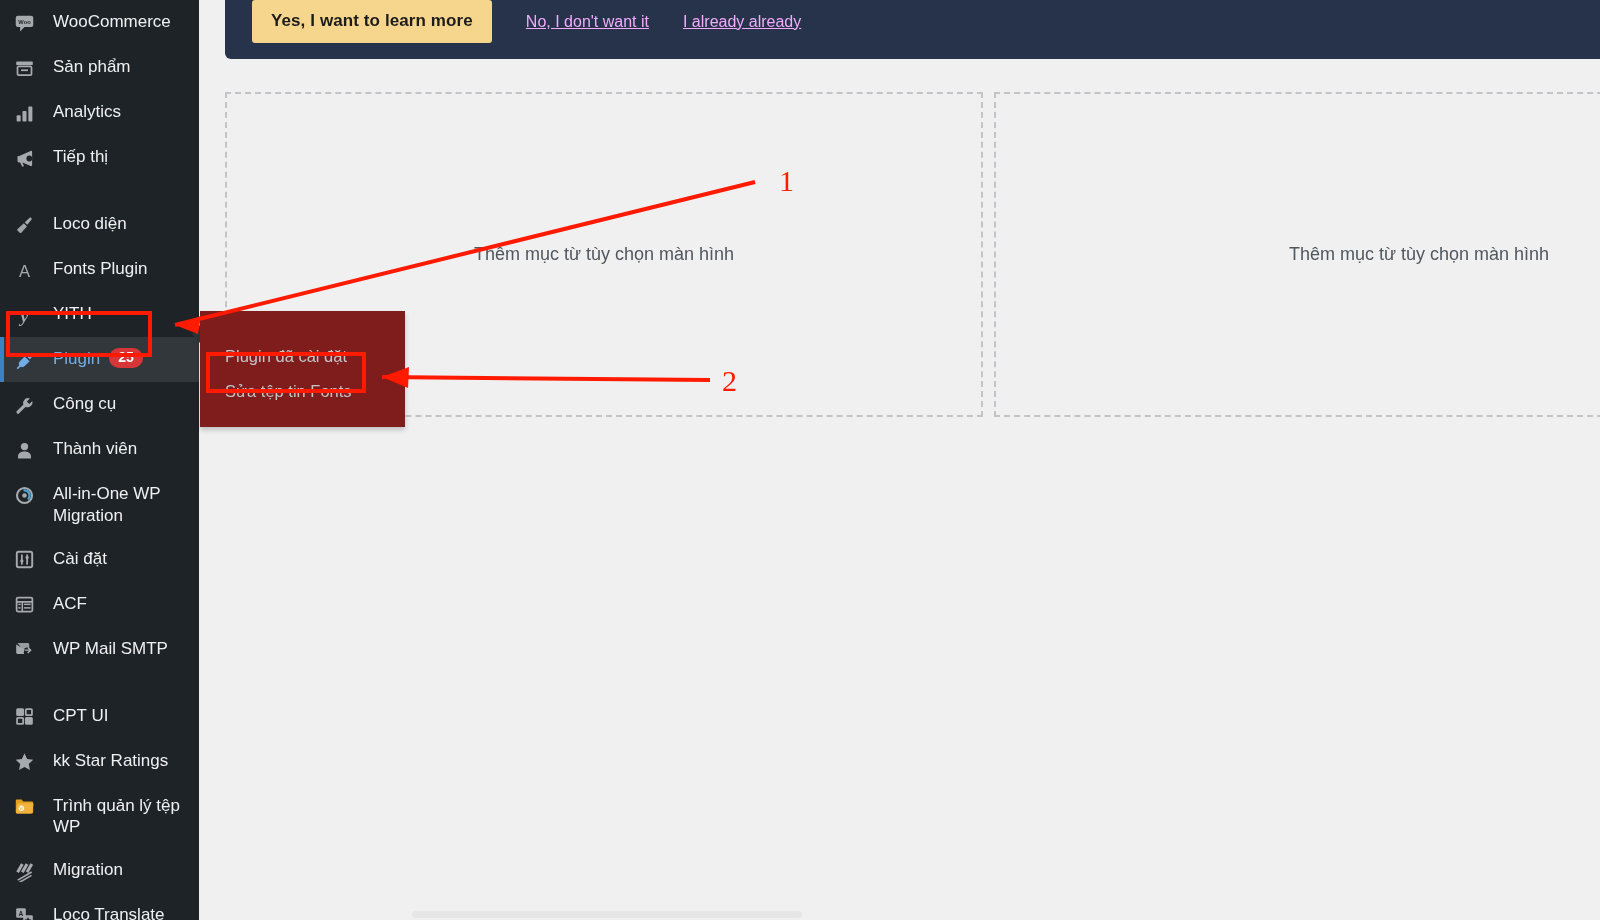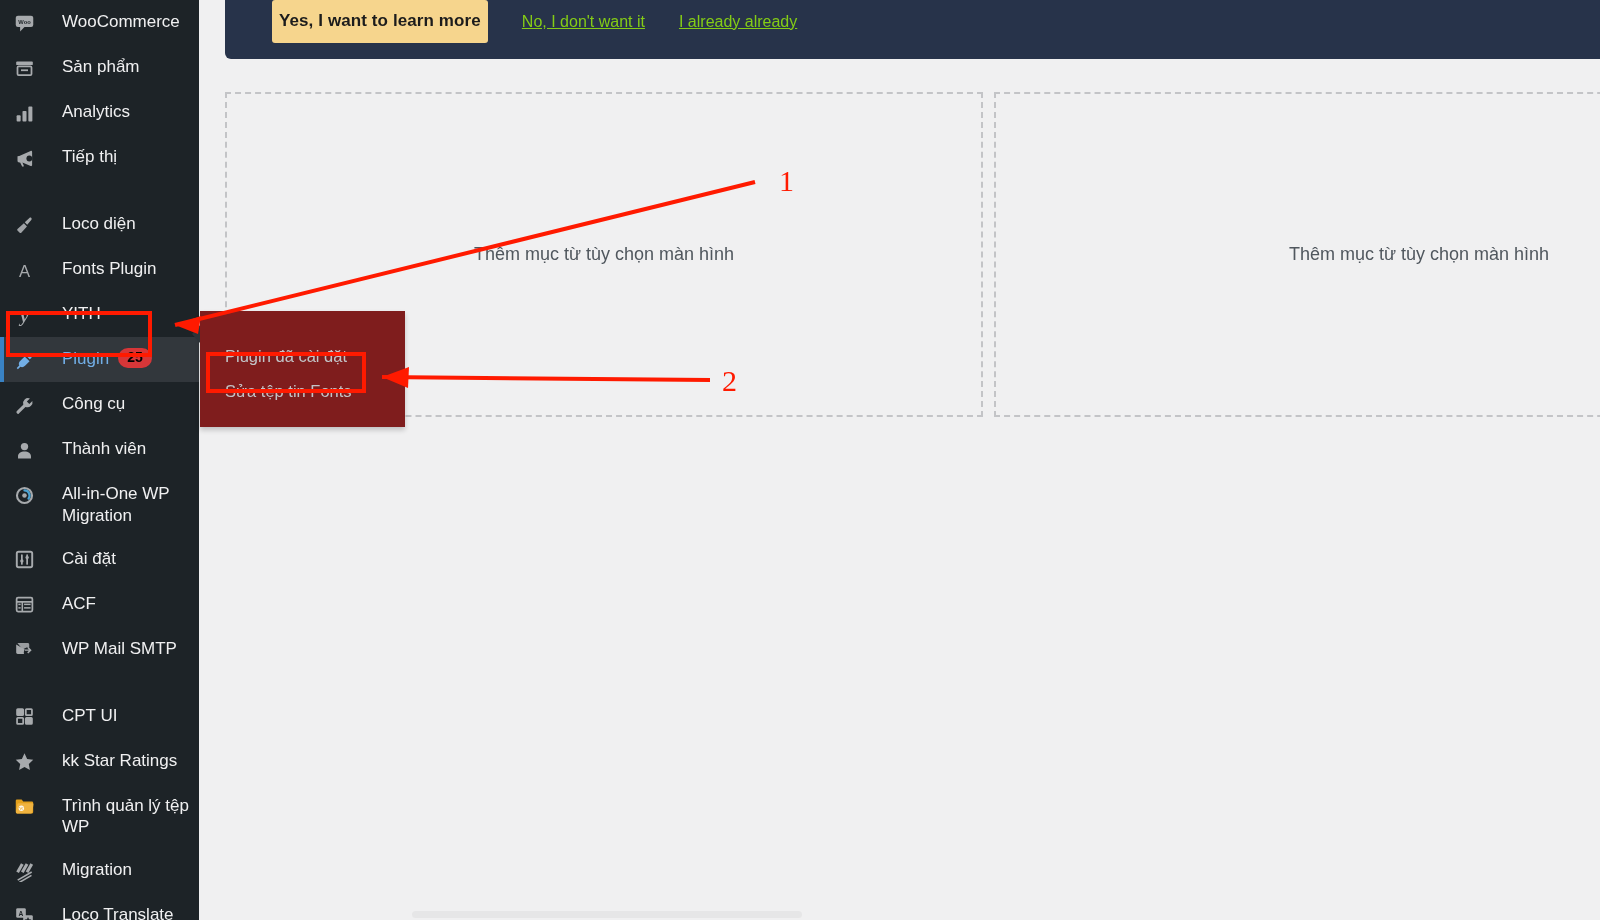--- a/index.html
+++ b/index.html
@@ -16,21 +16,21 @@
   #sidebar {
     position:absolute; left:0; top:0;
     width:199px; height:920px;
     background:#1d2327;
     color:#f0f0f1;
     overflow:hidden;
   }
   .menu-item {
     position:relative;
     display:flex; align-items:flex-start;
-    gap:24px;
+    gap:15px;
     padding:10px 8px 10px 10px;
     font-size:17px;
     line-height:1.28;
     color:#f0f0f1;
     cursor:pointer;
     min-height:42px;
   }
   .menu-item .mi-icon {
     flex:0 0 28px;
     width:28px; height:24px;
@@ -46,21 +46,21 @@
     color:#72aee6;
   }
   .menu-item.current .mi-icon { color:#72aee6; }
   .menu-item.current::before {
     content:""; position:absolute; left:0; top:0; bottom:0; width:4px;
     background:#3982c4;
   }
 
   .badge {
     display:inline-block;
-    background:#d63638; color:#000000;
+    background:#d63638; color:#ffffff;
     font-size:14px; font-weight:600;
     border-radius:11px;
     padding:2px 9px 3px;
     margin-left:9px;
     vertical-align:2px;
     line-height:1.1;
   }
 
   
   #submenu {
@@ -99,27 +99,26 @@
     position:absolute; left:27px; top:46px;
     display:flex; align-items:center; gap:0;
   }
   #cta {
     background:#f6d58d;
     color:#1c1c1c;
     border:none;
     border-radius:3px;
     font-family:"Liberation Sans", sans-serif;
     font-size:17px; font-weight:bold;
-    padding:11px 7px 12px;
+    padding:11px 19px 12px;
     cursor:pointer;
     letter-spacing:.1px;
-    margin-left:20px;
   }
   .ban-link {
-    color:#84cc16;
+    color:#f0abfc;
     font-size:16px;
     text-decoration:underline;
     margin-left:34px;
     cursor:pointer;
     white-space:nowrap;
   }
   .ban-link:first-of-type { margin-left:34px; }
 
   
   #content {

